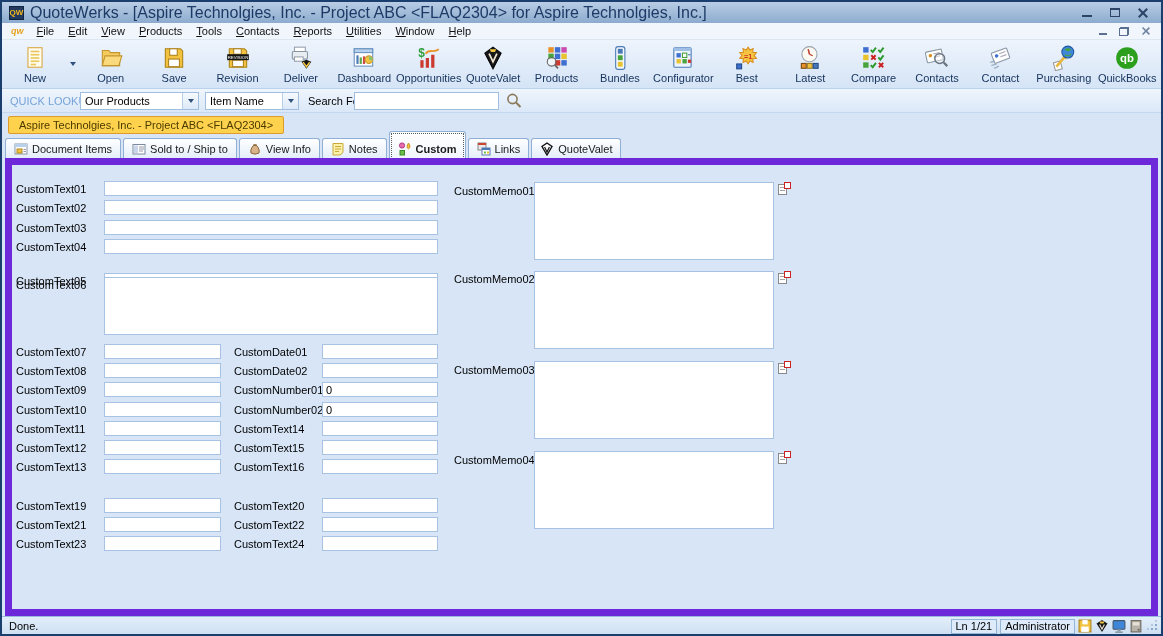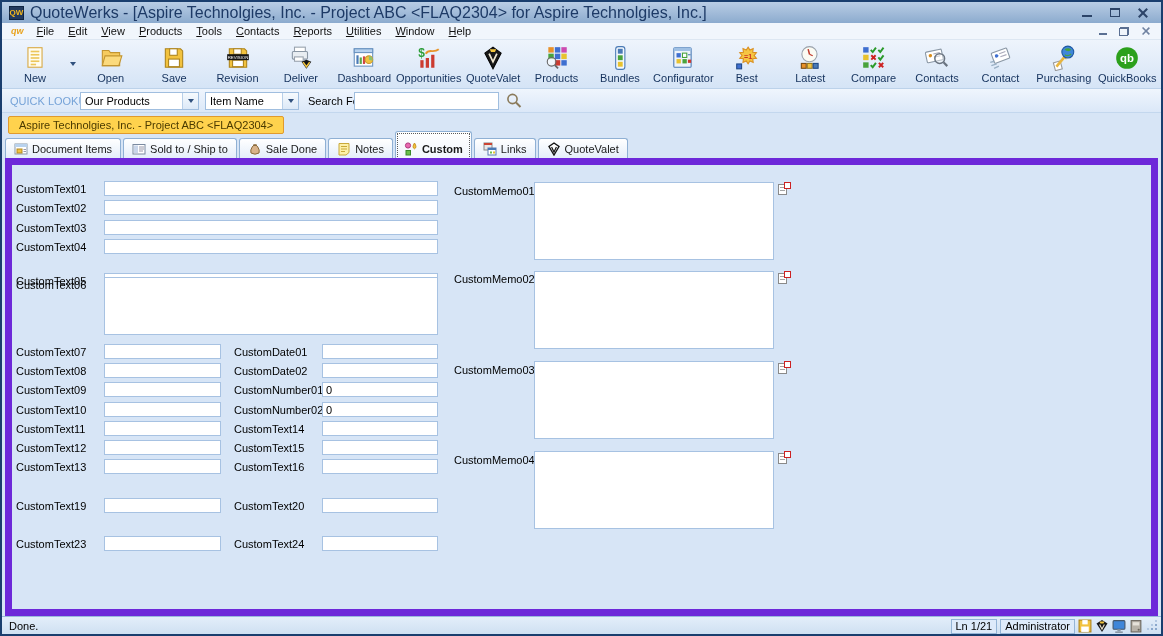--- a/index.html
+++ b/index.html
@@ -376,21 +376,21 @@
           <line x1="7" y1="7" x2="12" y2="7" stroke="#99a"></line>
           <line x1="7" y1="9" x2="11" y2="9" stroke="#99a"></line>
         </svg>
       <span>Sold to / Ship to</span>
     </div>
     <div class="tab">
       <svg width="14" height="14" viewBox="0 0 14 14">
           <path d="M5.5 3.5 Q7 1.8 8.5 3.5 L9.8 5 Q12 8 11 11 Q7 13.4 3 11 Q2 8 4.2 5 Z" fill="#d9b38a" stroke="#8a6a3a"></path>
           <path d="M5 3.2 h4" stroke="#8a6a3a" stroke-width="1.4"></path>
         </svg>
-      <span>Sale Done</span>
+      <span>View Info</span>
     </div>
     <div class="tab">
       <svg width="14" height="14" viewBox="0 0 14 14">
           <path d="M2 1.5 h10 v9 l-3 2.5 H2 Z" fill="#fdf0a8" stroke="#c9a93a"></path>
           <line x1="4" y1="4.5" x2="10" y2="4.5" stroke="#c9a93a"></line>
           <line x1="4" y1="7" x2="10" y2="7" stroke="#c9a93a"></line>
           <line x1="4" y1="9.5" x2="8" y2="9.5" stroke="#c9a93a"></line>
         </svg>
       <span>Notes</span>
     </div>
@@ -487,20 +487,26 @@
     <div class="frow" style="top:294px">
       <span class="row-lbl lbl-l">CustomText13</span>
       <input class="txt in-l" value="" style="">
       <span class="row-lbl lbl-m">CustomText16</span>
       <input class="txt in-m" value="" style="">
     </div>
     <div class="frow" style="top:333px">
       <span class="row-lbl lbl-l">CustomText19</span>
       <input class="txt in-l" value="" style="">
       <span class="row-lbl lbl-m">CustomText20</span>
+      <input class="txt in-m" value="" style="">
+    </div>
+    <div class="frow" style="top:352px">
+      <span class="row-lbl lbl-l">CustomText21</span>
+      <input class="txt in-l" value="" style="">
+      <span class="row-lbl lbl-m">CustomText22</span>
       <input class="txt in-m" value="" style="">
     </div>
     <div class="frow" style="top:371px">
       <span class="row-lbl lbl-l">CustomText23</span>
       <input class="txt in-l" value="" style="">
       <span class="row-lbl lbl-m">CustomText24</span>
       <input class="txt in-m" value="" style="">
     </div>
 
     <span class="row-lbl memo-lbl" style="top:20px">CustomMemo01</span>

